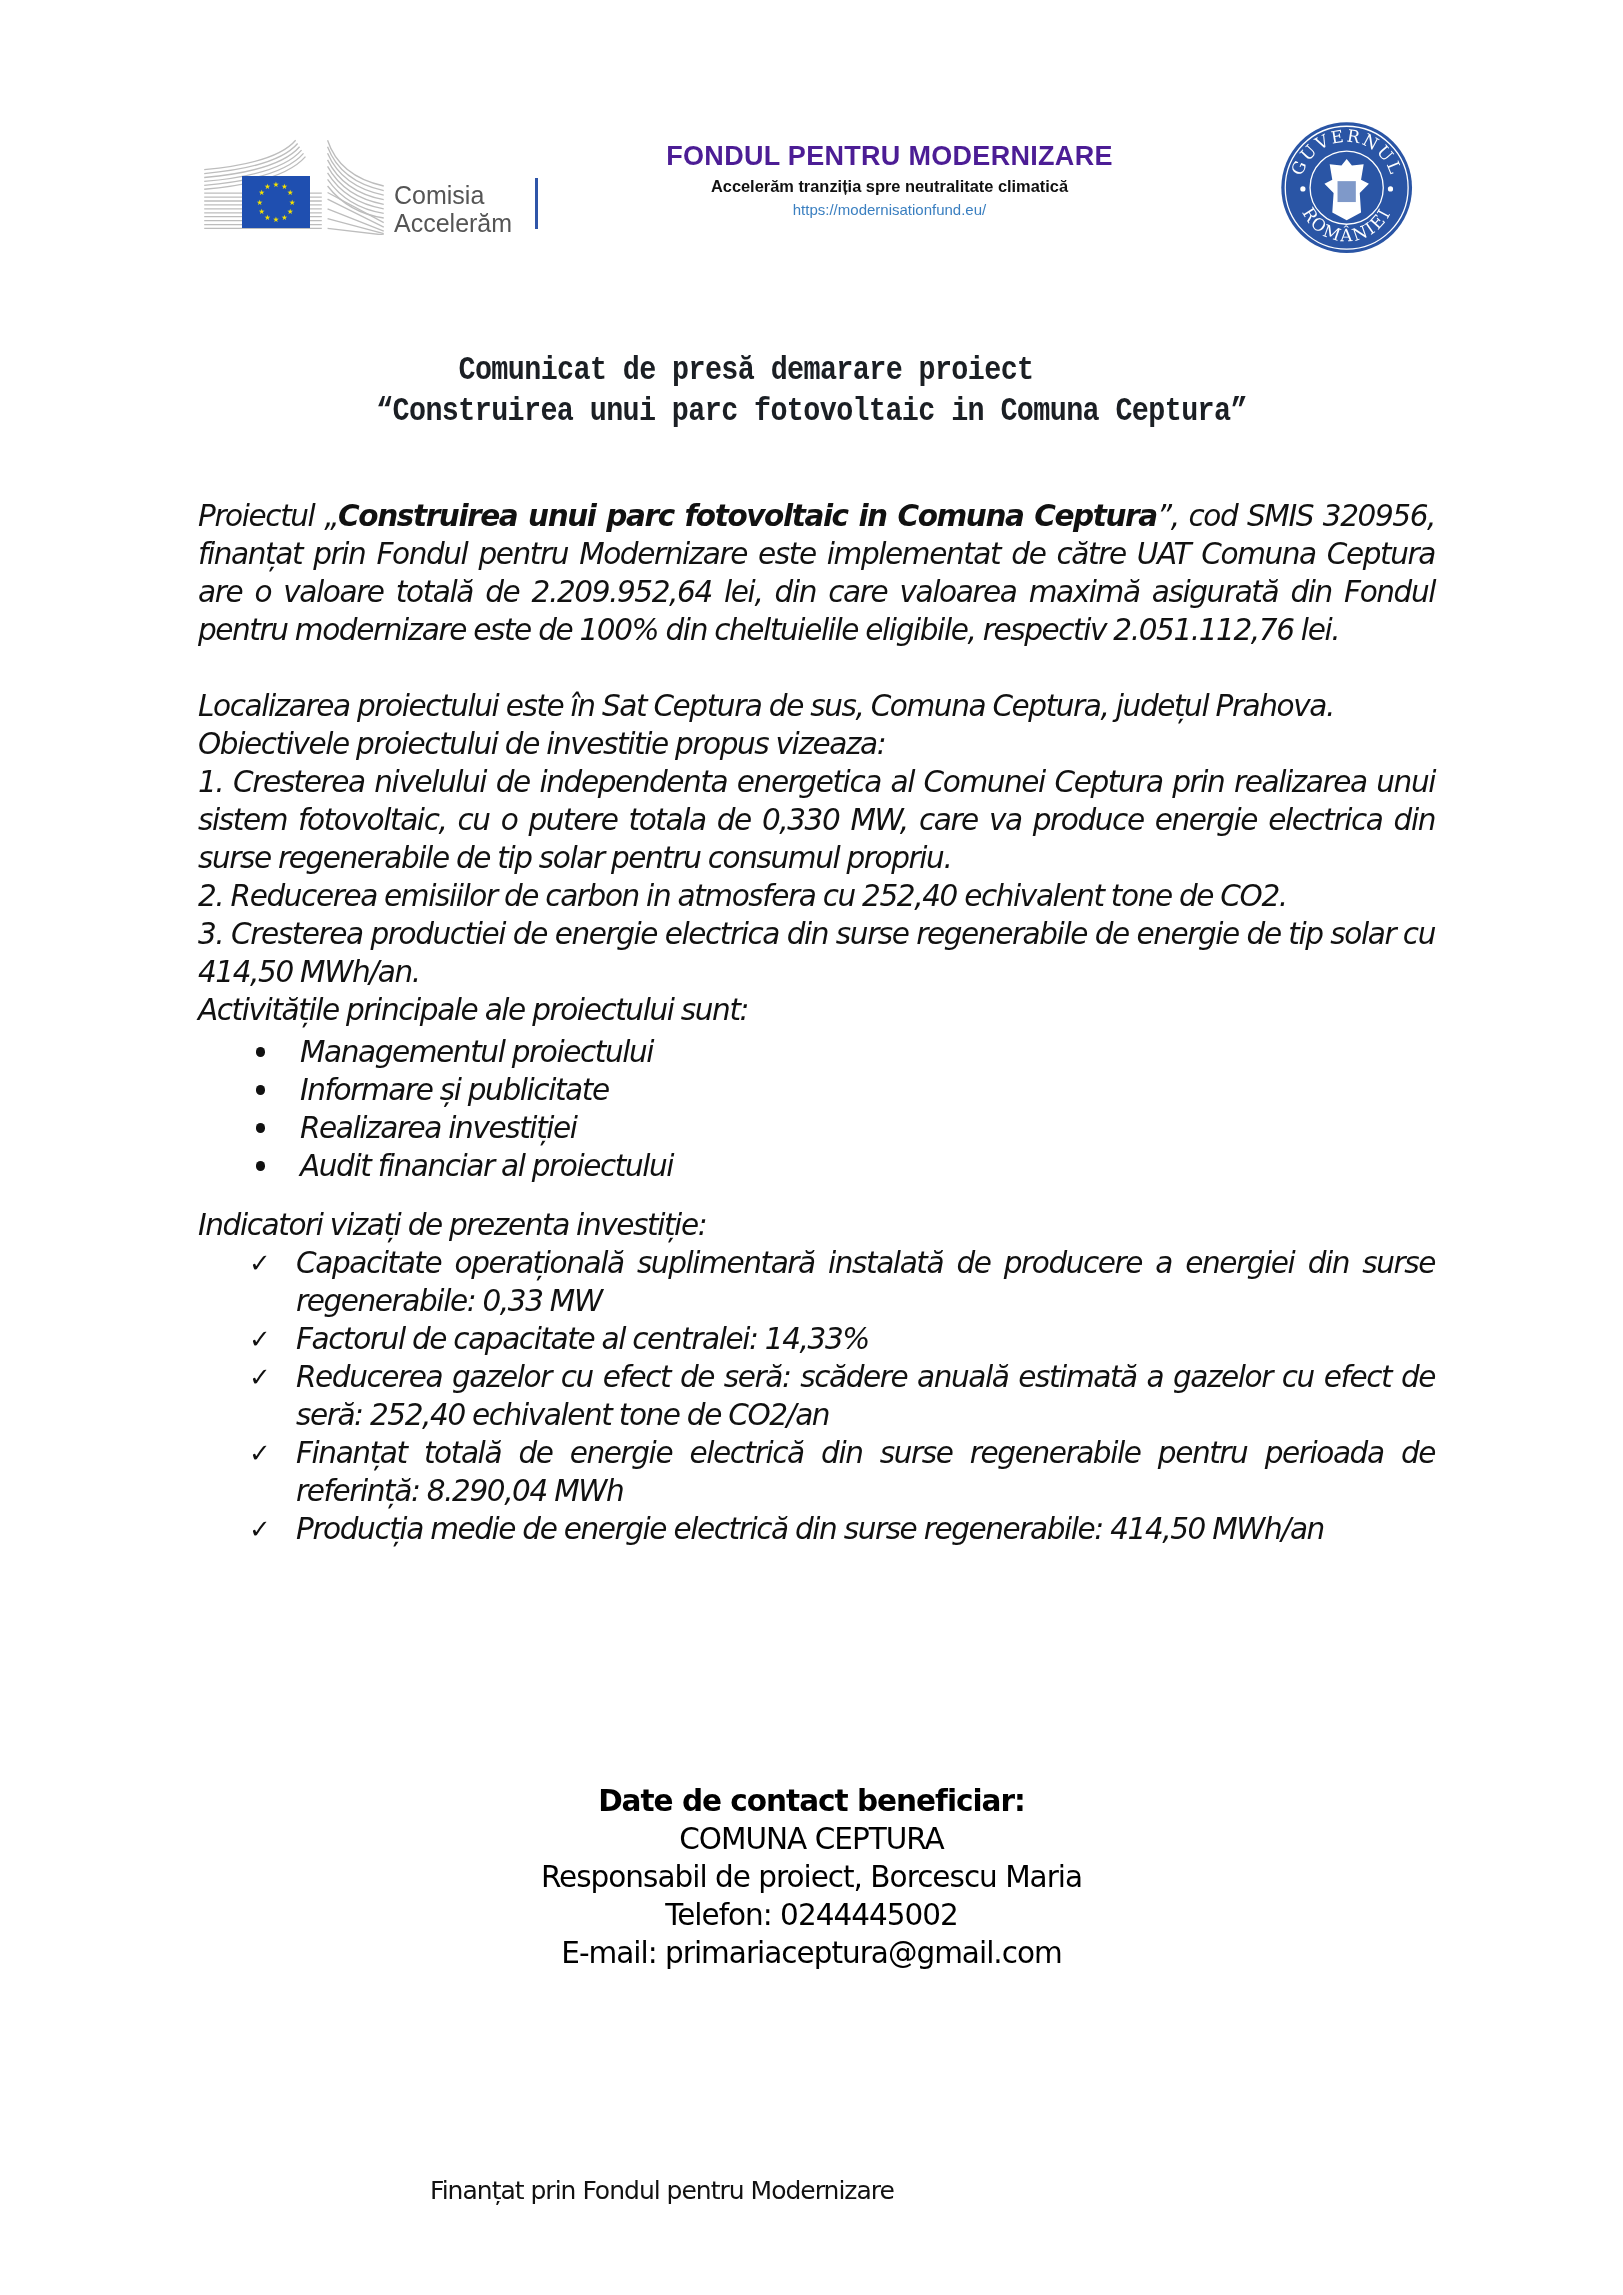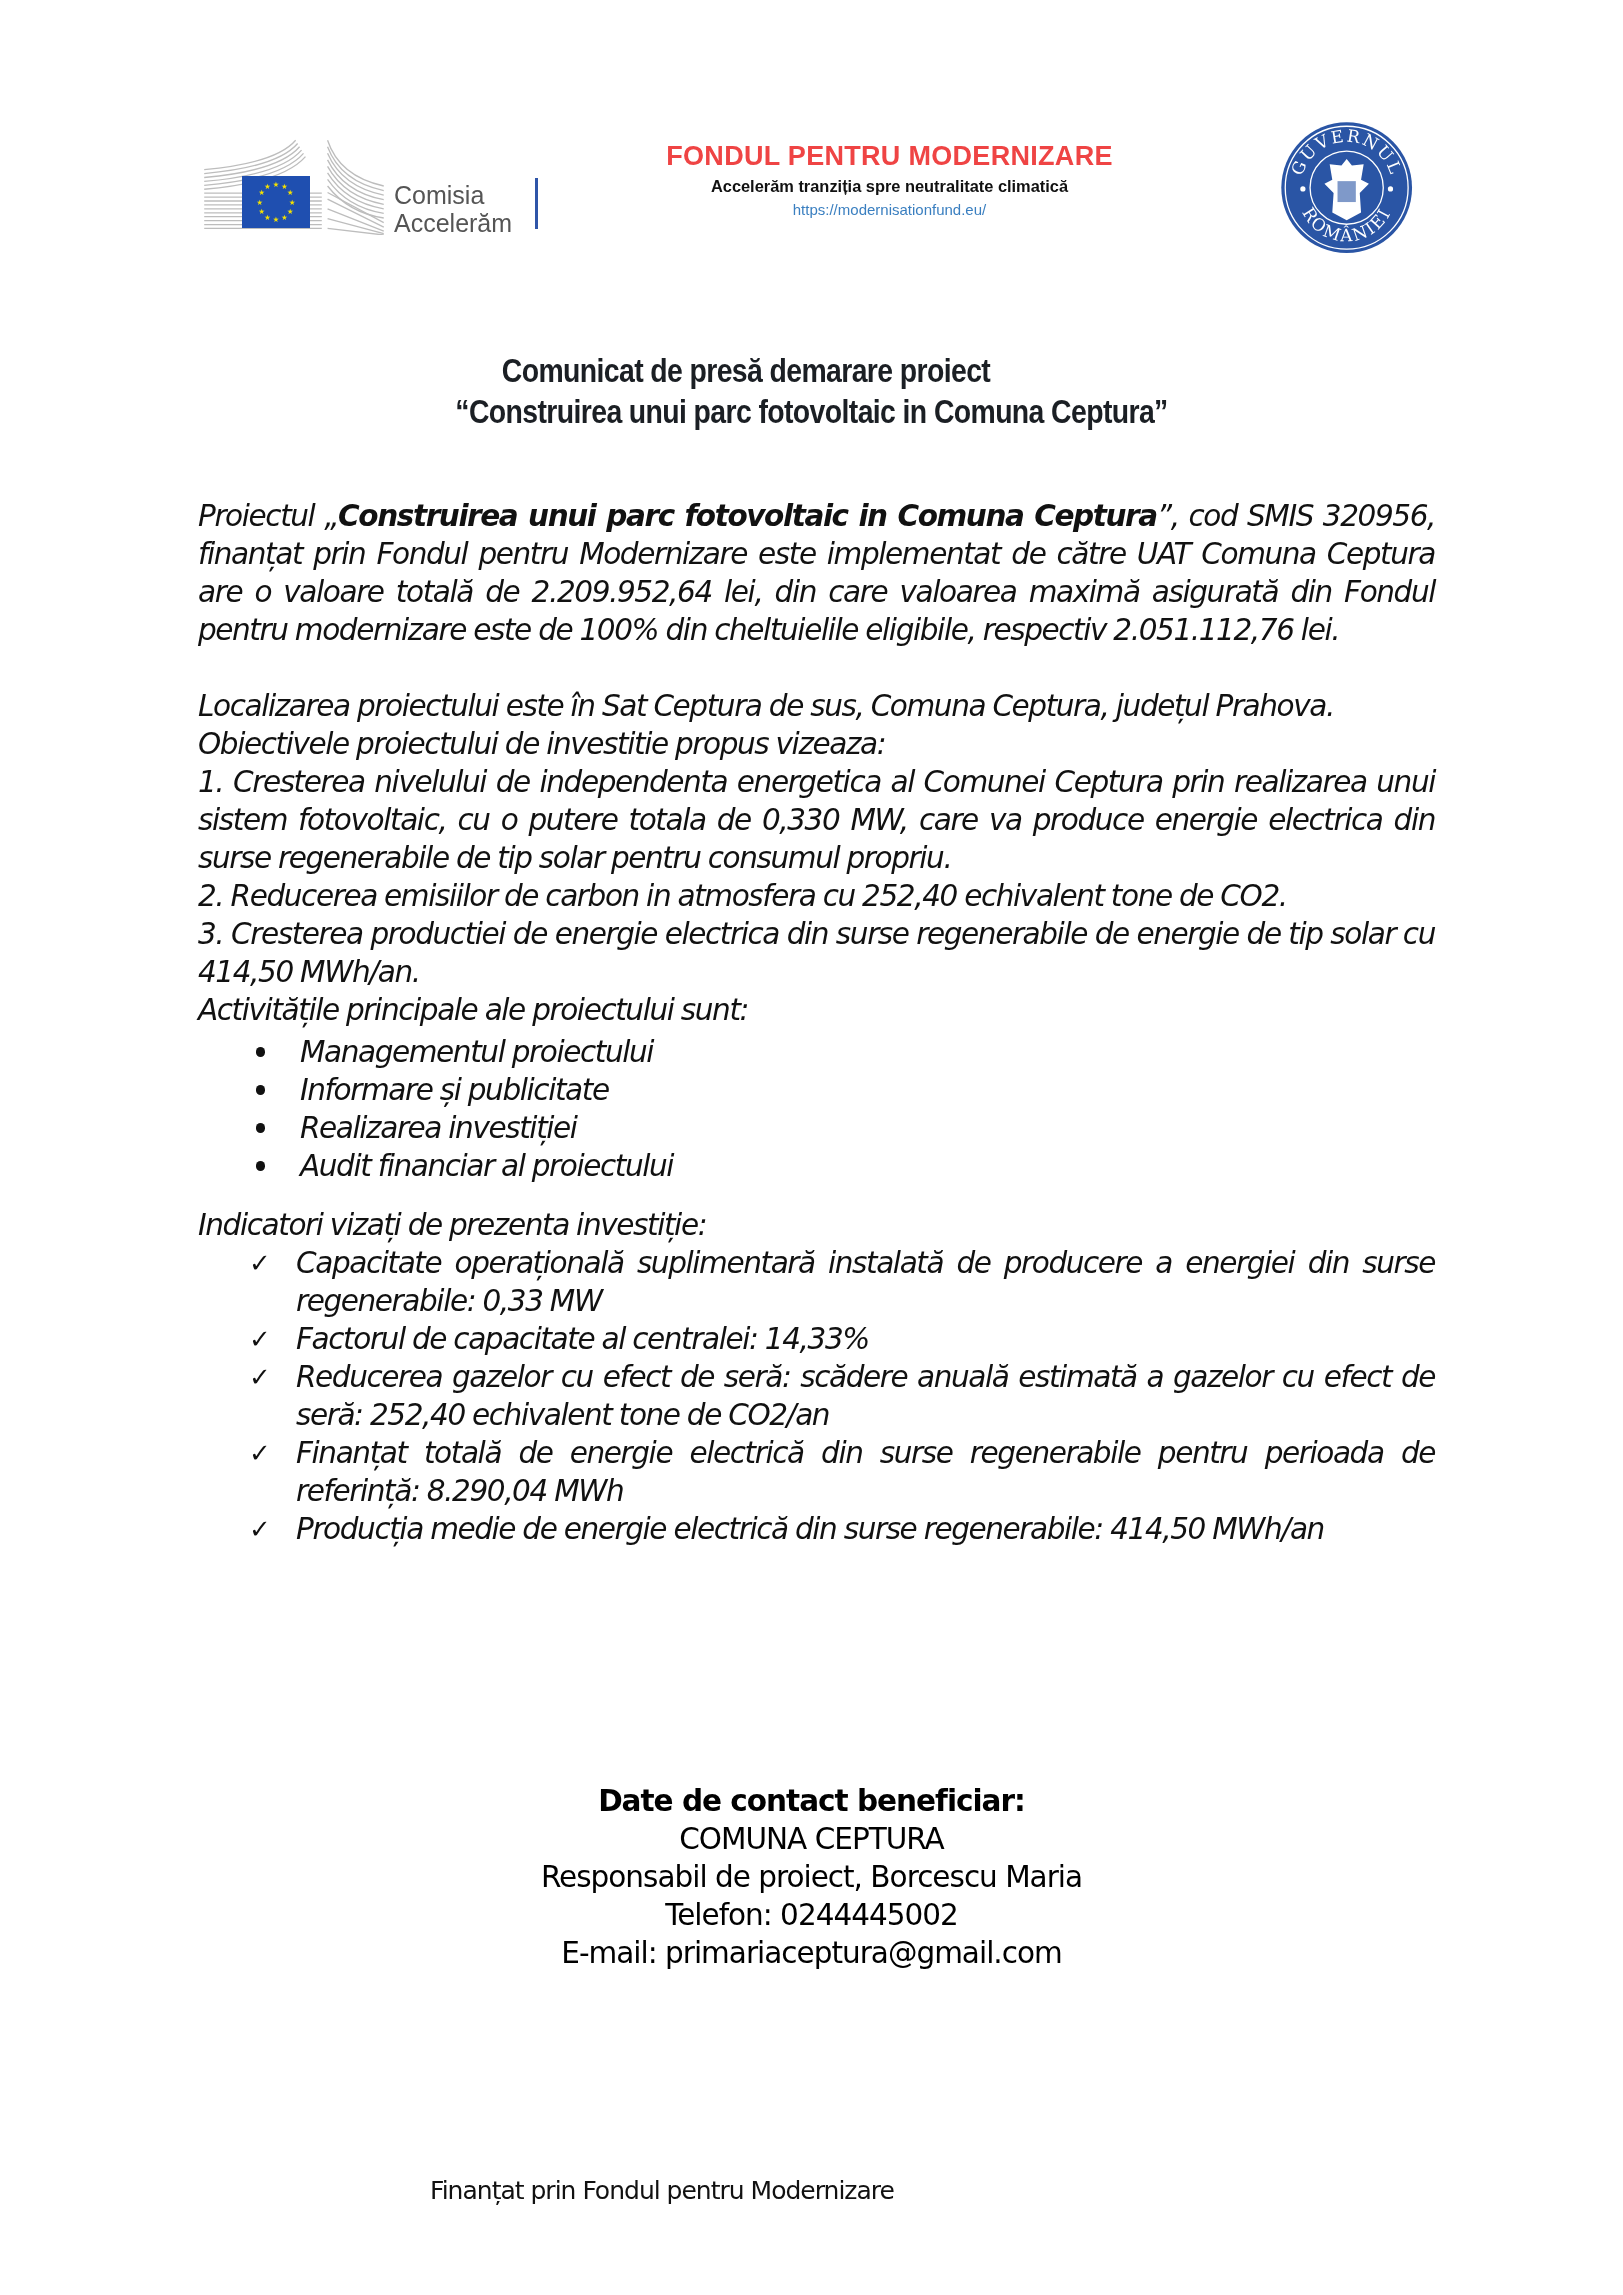--- a/index.html
+++ b/index.html
@@ -11,29 +11,29 @@
   .ec-building { position: absolute; top: 0; height: 98px; }
   .ec-building.left { left: 0; width: 118px; }
   .ec-building.right { left: 122px; width: 58px; }
   .ec-flag { position: absolute; left: 38px; top: 39px; width: 68px; height: 52px; background: #1f4fb0; }
   .ec-text { position: absolute; left: 190px; top: 45px; font-family: "Liberation Sans", sans-serif;
              font-size: 25px; line-height: 27.5px; color: #555555; }
   .ec-bar { position: absolute; left: 331px; top: 41px; width: 3.3px; height: 51px; background: #2f55a8; }
 
   .logo-fm { position: absolute; left: 641px; top: 139px; width: 497px; text-align: center;
              font-family: "Liberation Sans", sans-serif; }
-  .fm-title { font-size: 27px; font-weight: bold; color: #ef4444; letter-spacing: 0.3px; line-height: 34px; }
+  .fm-title { font-size: 27px; font-weight: bold; color: #4c1d95; letter-spacing: 0.3px; line-height: 34px; }
   .fm-sub { font-size: 16.4px; font-weight: bold; color: #111; line-height: 26px; }
   .fm-url { font-size: 15px; color: #3a7fc0; line-height: 22px; }
 
   .logo-gov { position: absolute; left: 1280px; top: 121px; width: 134px; height: 134px; }
 
   
   .title { position: absolute; left: 0; width: 1623px; top: 350px; text-align: center;
-           font-family: Liberation Sans, sans-serif; font-weight: bold; font-size: 33px;
+           font-family: Liberation Mono, monospace; font-weight: bold; font-size: 33px;
            line-height: 41px; color: #1b1f24; }
   .title div { transform: scaleX(0.86); }
   .title .l1 { margin-left: -131px; }
 
   
   .body { position: absolute; left: 198px; top: 497px; width: 1237px;
           font-family: "DejaVu Sans", sans-serif; font-style: italic; font-size: 29.5px;
           line-height: 38px; color: #111111; }
   .p { margin: 0; text-align: justify; text-align-last: left; }
   .gap { height: 38px; }

